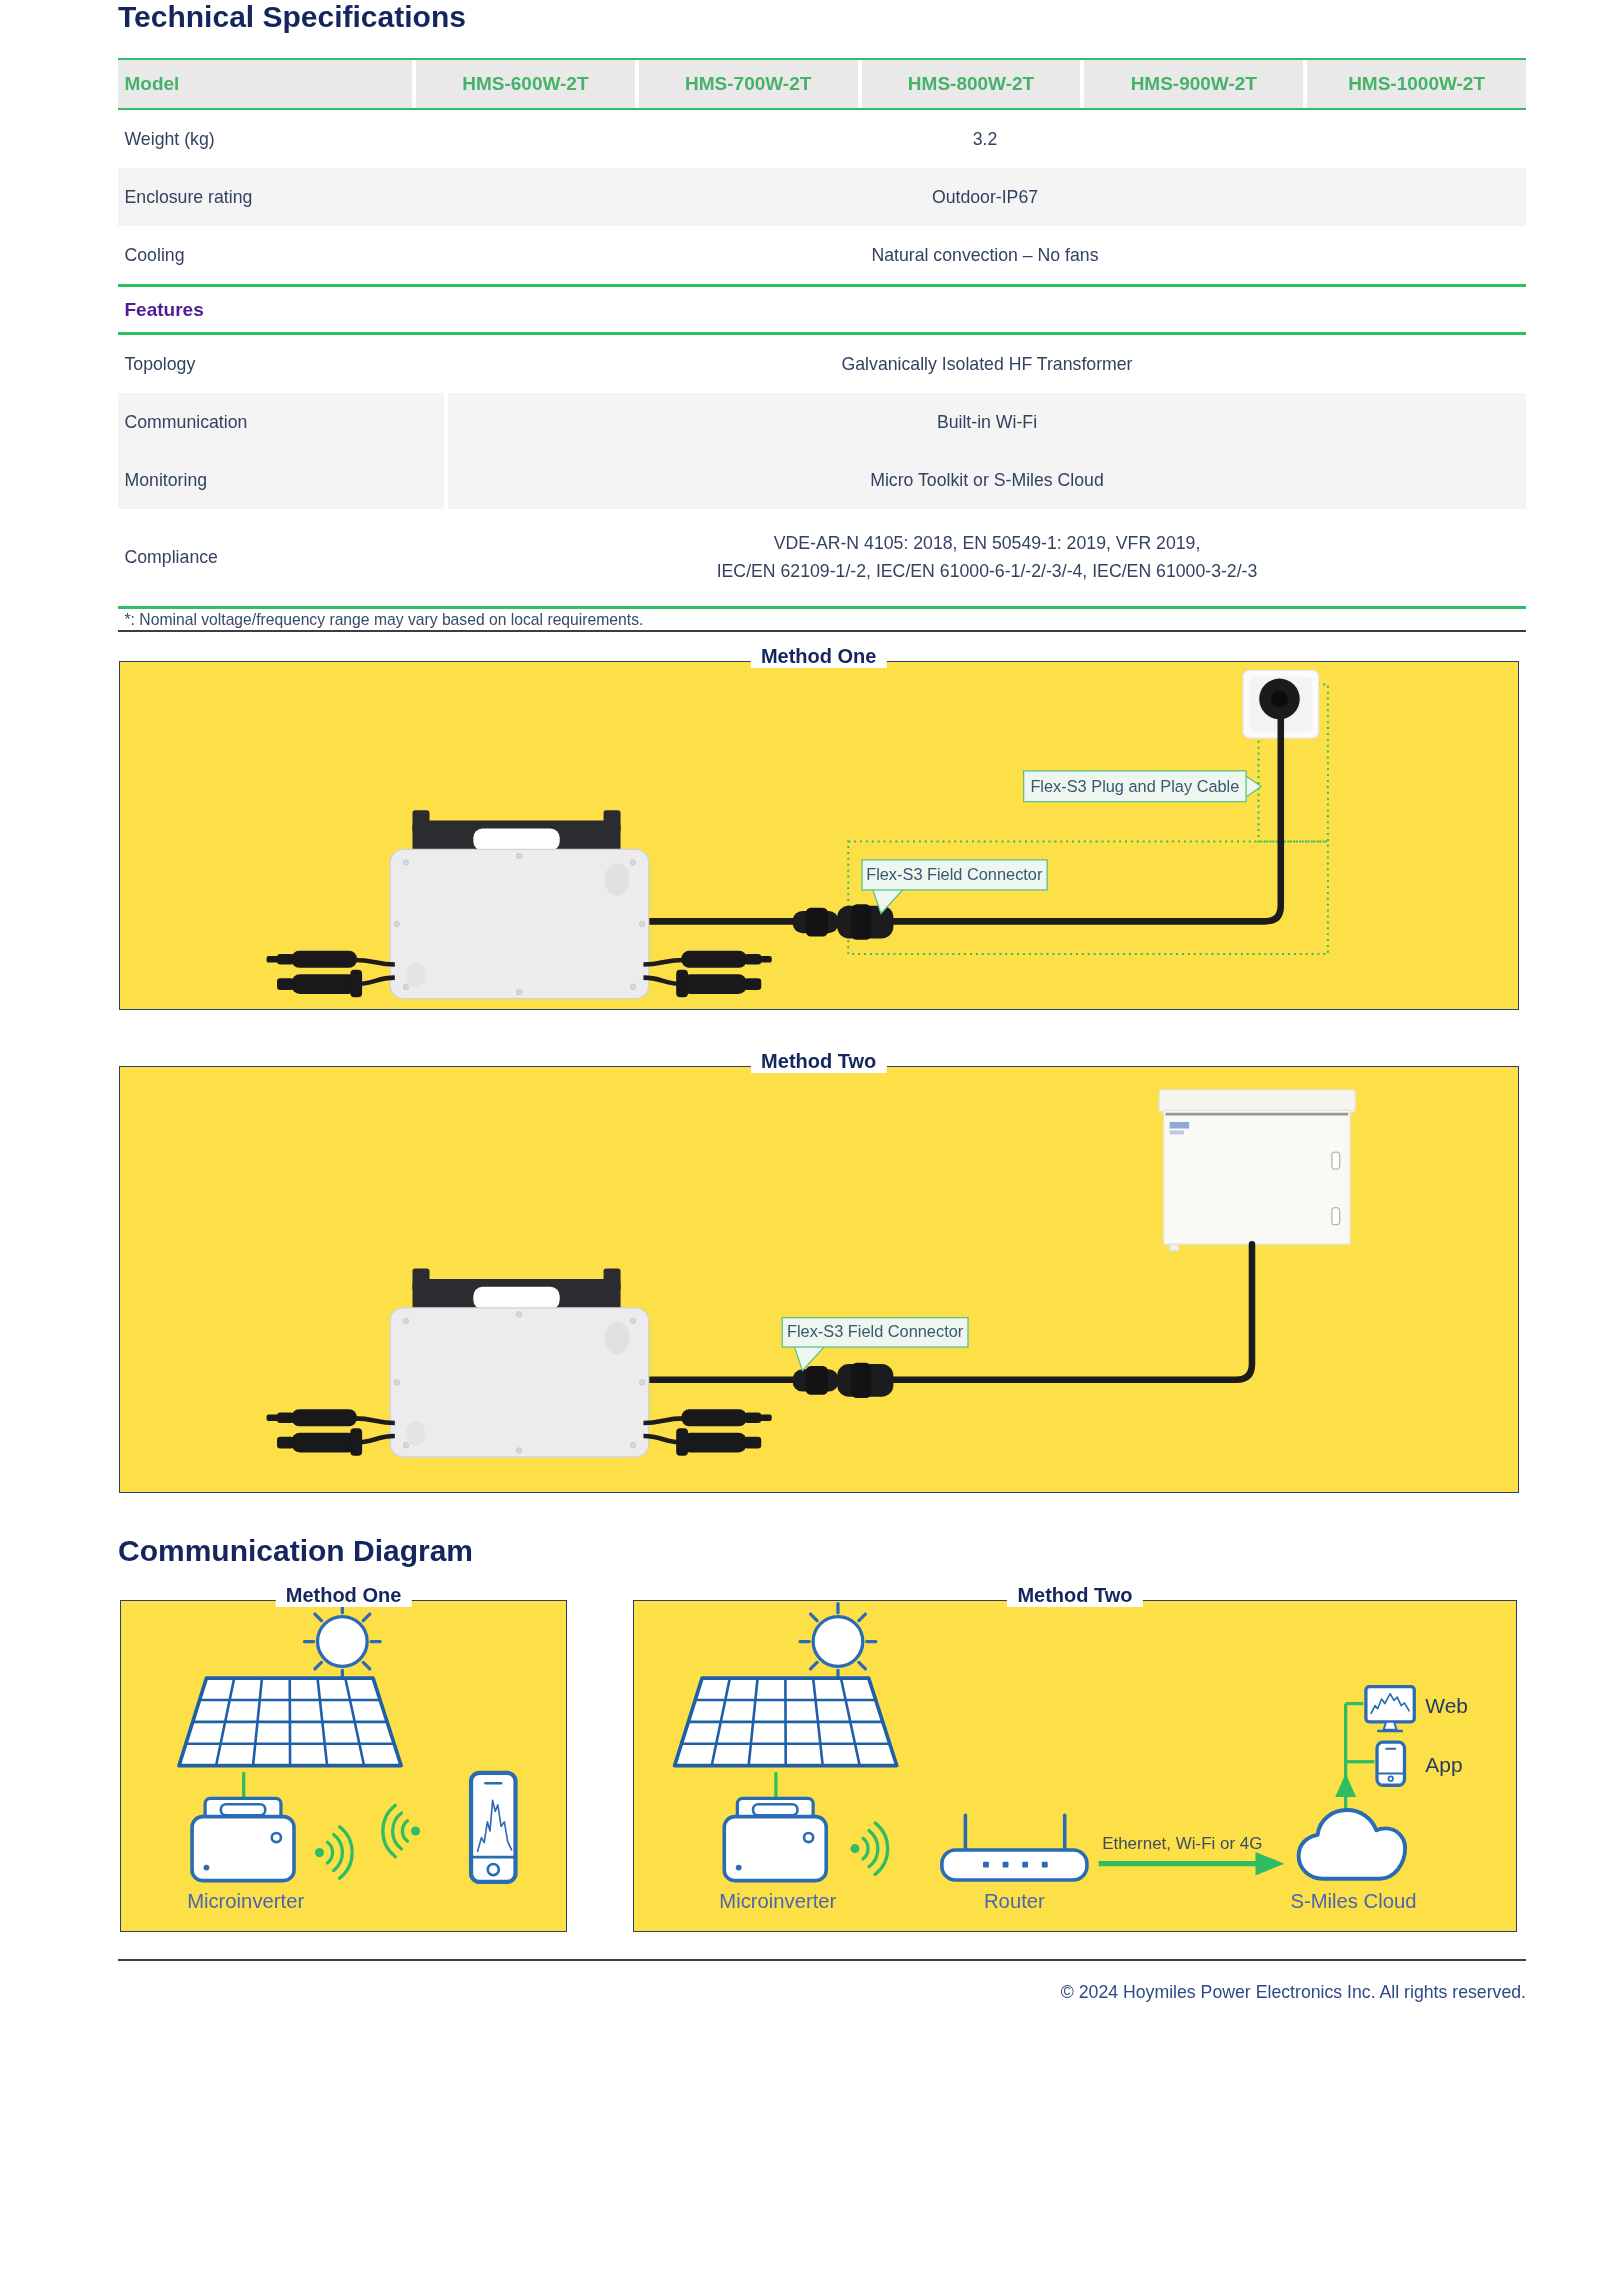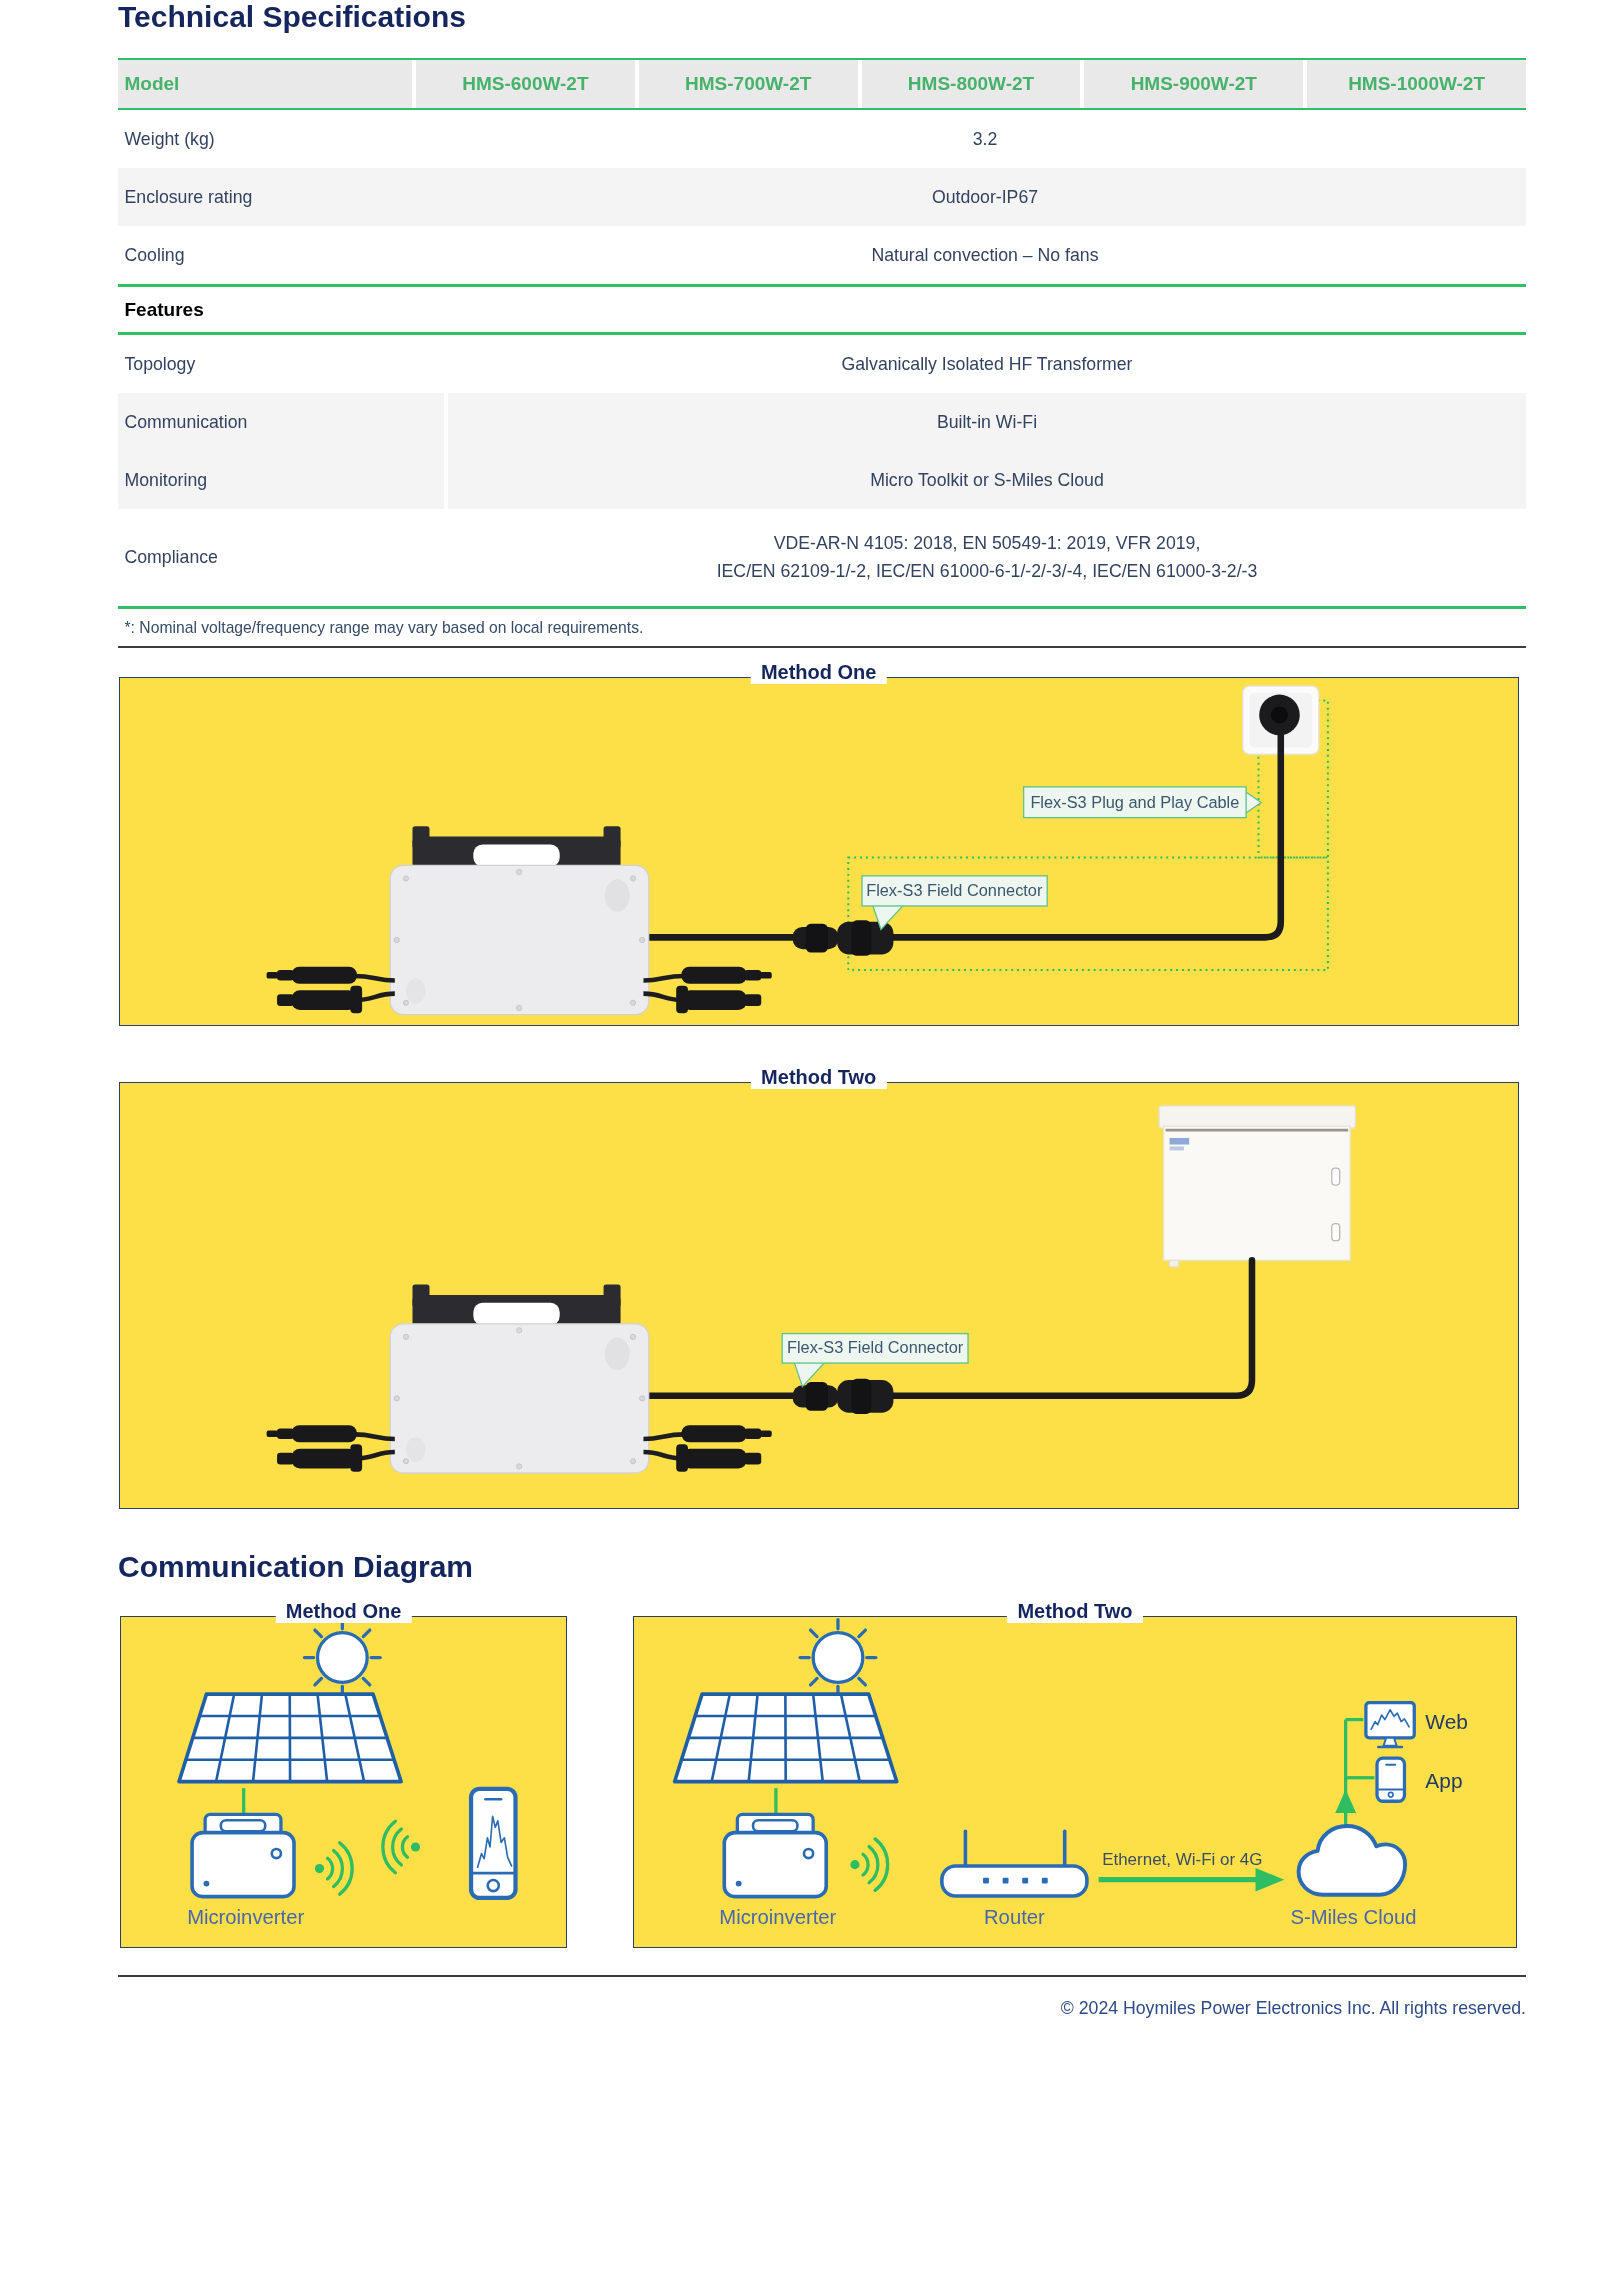--- a/index.html
+++ b/index.html
@@ -35,25 +35,25 @@
   .trow{display:flex;align-items:stretch;height:58px;font-size:17.7px;color:#33425f;}
   .trow.shaded{background:#f4f4f4;}
   .trow .lbl{width:326px;display:flex;align-items:center;padding-left:6.5px;box-sizing:border-box;}
   .trow .val{flex:1;display:flex;align-items:center;justify-content:center;text-align:center;}
   .trow.gap .val{border-left:4.6px solid #ffffff;}
   .trow.tall{height:97px;}
   .val-lines{line-height:1.55;}
   .features-row{
     height:51px;display:flex;align-items:center;padding-left:6.5px;box-sizing:border-box;
     border-top:3.3px solid #2ec066;border-bottom:3.3px solid #2ec066;
-    font-size:19px;font-weight:bold;color:#000000;
+    font-size:19px;font-weight:bold;color:#4c1d95;
   }
   .t-foot{
     border-top:3.3px solid #2ec066;border-bottom:2px solid #3c3c42;
-    height:42px;display:flex;align-items:center;padding-left:6.5px;box-sizing:border-box;
+    height:26px;display:flex;align-items:center;padding-left:6.5px;box-sizing:border-box;
     font-size:15.7px;color:#374a66;
   }
 
   
   .method-box{
     position:relative;border:1.6px solid #2e3f6b;background:#fde047;box-sizing:border-box;text-align:right;
   }
   .method-label{
     position:absolute;top:-17px;left:50%;transform:translateX(-50%);
     background:#ffffff;padding:0 10.5px;

